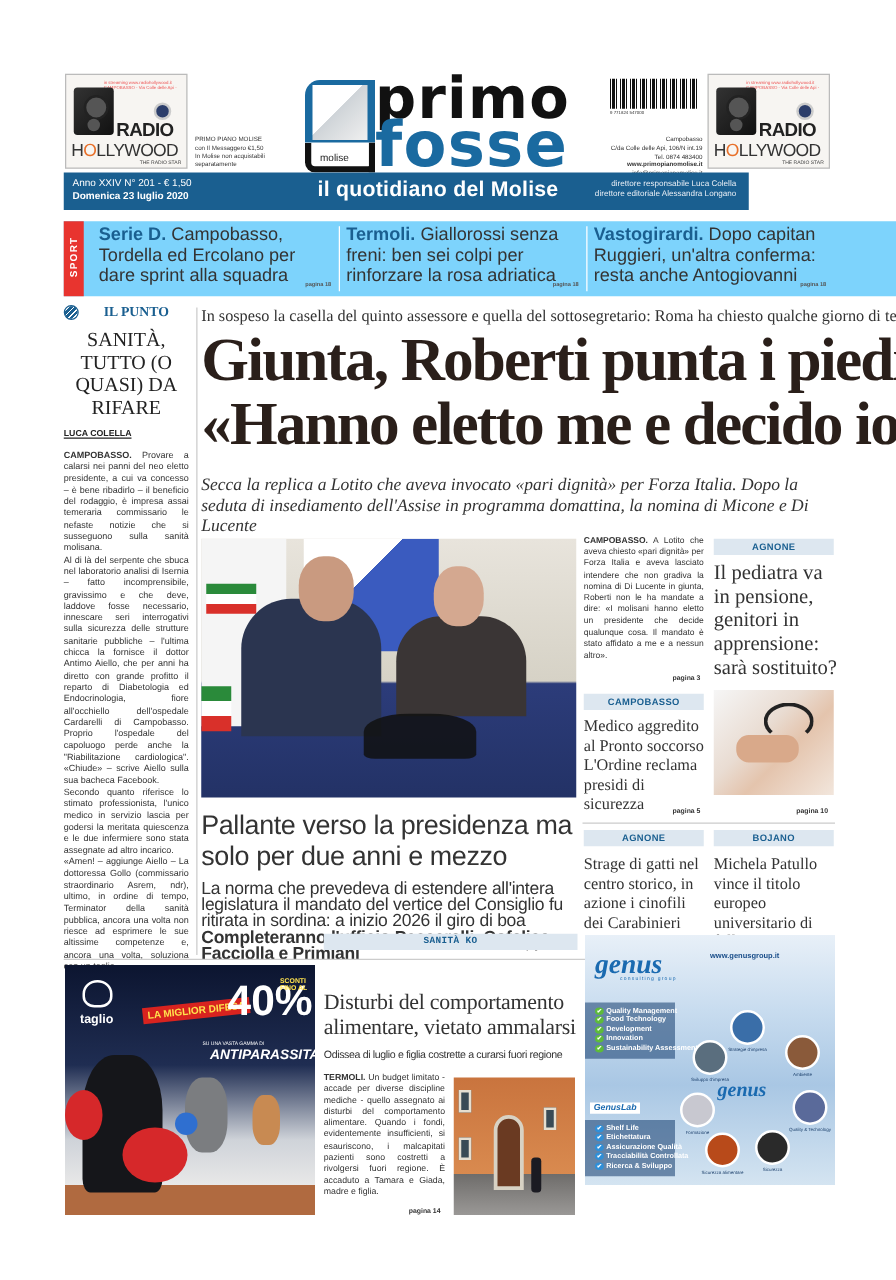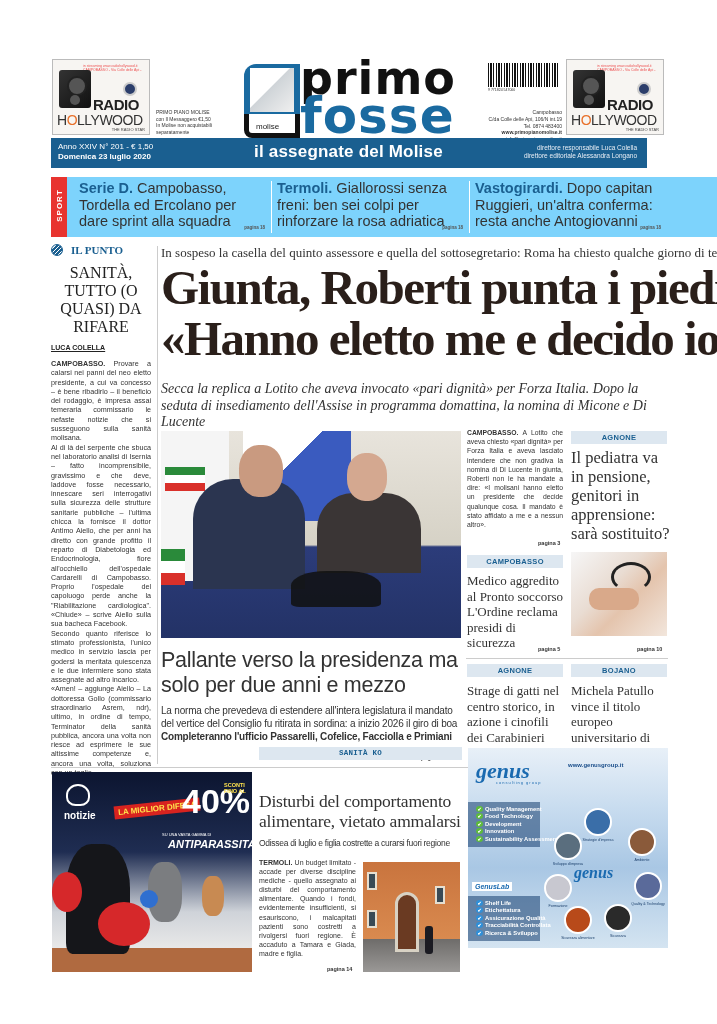--- a/index.html
+++ b/index.html
@@ -23,38 +23,38 @@
   .logo .piano { position: absolute; left: 60px; top: 36px; font-family: "DejaVu Sans", sans-serif; font-size: 50px; font-weight: bold; color: #1a6aa0; letter-spacing: 1px; line-height: 48px; }
   .logo .pblock { position: absolute; left: 4px; top: 8px; width: 56px; height: 50px; background: #1a6aa0; border-radius: 12px 0 0 0; }
   .logo .pfold { position: absolute; left: 10px; top: 12px; width: 44px; height: 44px; background: linear-gradient(135deg,#fff 45%,#cfd4d8 46%,#f0f0f0 100%); }
   .logo .pbase { position: absolute; left: 4px; top: 58px; width: 56px; height: 24px; border: 5px solid #111; border-top: none; border-radius: 0 0 0 8px; }
   .logo .molise { position: absolute; left: 16px; top: 66px; font-size: 8px; color: #222; }
   .barcode { position: absolute; left: 488px; top: 63px; width: 72px; height: 24px; background: repeating-linear-gradient(90deg,#111 0 1px,#fff 1px 2px,#111 2px 4px,#fff 4px 5px,#111 5px 6px,#fff 6px 8px); }
   .barcode-num { position: absolute; left: 488px; top: 88px; width: 72px; font-size: 3.5px; color: #333; }
   .address { position: absolute; left: 470px; top: 109px; width: 92px; text-align: right; font-size: 5px; line-height: 6.8px; color: #333; }
   .address b { font-weight: bold; }
 
-  .blue-bar { position: absolute; left: 51px; top: 138px; width: 596px; height: 30px; background: #1a5f90; color: #fff; }
+  .blue-bar { position: absolute; left: 51px; top: 138px; width: 548px; height: 30px; background: #1a5f90; color: #fff; }
   .blue-bar .issue { position: absolute; left: 7px; top: 4px; font-size: 8px; line-height: 10px; }
   .blue-bar .issue b { font-weight: bold; }
   .blue-bar .motto { position: absolute; left: 203px; top: 4px; font-size: 17px; font-weight: bold; letter-spacing: 0.2px; }
   .blue-bar .dir { position: absolute; right: 10px; top: 6px; font-size: 6.5px; line-height: 8px; text-align: right; color: #e8eef5; }
 
   
   .sport { position: absolute; left: 51px; top: 177px; width: 677px; height: 60px; background: #7dd3fc; }
   .sport .tag { position: absolute; left: 0; top: 0; width: 16px; height: 60px; background: #e8342f; }
   .sport .tag span { position: absolute; left: -14px; top: 24px; transform: rotate(-90deg); font-size: 8px; color: #fff; font-weight: bold; letter-spacing: 1px; width: 44px; text-align: center; }
   .sport .item { position: absolute; top: 3px; width: 190px; height: 56px; font-size: 14.5px; line-height: 16.5px; color: #333; }
   .sport .item b { color: #1a5f90; font-weight: bold; }
   .sport .item .pg { position: absolute; right: 4px; bottom: 0; font-size: 4.5px; color: #555; font-weight: bold; }
   .sport .sep { position: absolute; top: 4px; width: 1px; height: 52px; background: #fff; }
 
   
   .lcol { position: absolute; left: 51px; top: 244px; width: 100px; }
-  .ilpunto { display: flex; align-items: center; gap: 8px; font-family: "Liberation Serif", serif; font-weight: bold; color: #1a5f90; font-size: 11px; }
+  .ilpunto { display: flex; align-items: center; gap: 20px; font-family: "Liberation Serif", serif; font-weight: bold; color: #1a5f90; font-size: 11px; }
   .ilpunto .ic { width: 12px; height: 12px; border-radius: 50%; background: repeating-linear-gradient(135deg,#1a5f90 0 2px,#fff 2px 3px); border: 1px solid #1a5f90; }
   .ltitle { font-family: "Liberation Serif", serif; font-size: 16px; line-height: 18px; text-align: center; color: #222; margin-top: 8px; }
   .lauthor { font-size: 7px; font-weight: bold; text-decoration: underline; margin-top: 8px; color: #222; }
   .lbody { font-size: 7.2px; line-height: 9.3px; text-align: justify; color: #333; margin-top: 8px; }
   .lbody p { margin: 0; }
   .lbody b { font-weight: bold; }
   .lcont { font-size: 6.2px; font-weight: bold; text-align: right; margin-top: 8px; color: #333; }
   .vrule { position: absolute; left: 157px; top: 246px; width: 1px; height: 518px; background: #ccc; }
 
   
@@ -78,21 +78,21 @@
   .pg-label { position: absolute; font-size: 5.5px; font-weight: bold; color: #333; }
 
   .secbar { position: absolute; height: 13px; background: #dde7f0; color: #1a5f90; font-size: 7.5px; font-weight: bold; text-align: center; line-height: 13px; letter-spacing: 0.3px; }
   .serif-head { position: absolute; font-family: "Liberation Serif", serif; color: #333; }
 
   .pediatra-photo { position: absolute; left: 571px; top: 552px; width: 96px; height: 84px; background: linear-gradient(135deg,#f6f6f6 0%,#e9dcd2 40%,#e4c4ad 60%,#f2e6dc 100%); overflow: hidden; }
   .pediatra-photo .steth { position: absolute; left: 40px; top: 10px; width: 40px; height: 30px; border: 3px solid #222; border-radius: 50%; border-bottom-color: transparent; }
   .pediatra-photo .hand { position: absolute; left: 18px; top: 36px; width: 50px; height: 22px; background: #d9a98a; border-radius: 10px; }
 
   .pallante-h { position: absolute; left: 161px; top: 648px; width: 300px; font-size: 21.5px; line-height: 25px; color: #333; letter-spacing: -0.3px; }
-  .pallante-s { position: absolute; left: 161px; top: 704px; width: 300px; font-size: 10px; line-height: 13px; color: #333; letter-spacing: -0.2px; }
+  .pallante-s { position: absolute; left: 161px; top: 704px; width: 300px; font-size: 14px; line-height: 13px; color: #333; letter-spacing: -0.2px; }
   .pallante-s b { font-weight: bold; }
 
   .hrule { position: absolute; height: 1px; background: #ccc; }
 
   
   .agripet { position: absolute; left: 52px; top: 772px; width: 200px; height: 200px; background: linear-gradient(180deg,#0c1530 0%,#1f2d52 40%,#cfd3d9 70%,#e8e8e8 88%,#b06a40 88%); overflow: hidden; }
   .agripet .brand { position: absolute; left: 12px; top: 38px; font-size: 10px; color: #fff; font-weight: bold; }
   .agripet .heart { position: absolute; left: 14px; top: 12px; width: 24px; height: 22px; border: 2px solid #fff; border-radius: 50% 50% 40% 40%; }
   .agripet .defesa { position: absolute; left: 62px; top: 30px; padding: 2px 4px; background: #d8231f; color: #ffe34d; font-size: 8px; font-weight: bold; transform: rotate(-6deg); }
   .agripet .pct { position: absolute; left: 130px; top: 10px; font-size: 34px; font-weight: bold; color: #fff; }
@@ -175,21 +175,21 @@
   <div class="r1">RADIO</div>
   <div class="r2"><span>H</span><span class="o">O</span><span>LLYWOOD</span></div>
   <div class="r3">THE RADIO STAR</div>
 </div>
 
 <div class="blue-bar">
   <div class="issue">
     <div>Anno XXIV N° 201 - € 1,50</div>
     <div><b>Domenica 23 luglio 2020</b></div>
   </div>
-  <div class="motto">il assegnate del Molise</div>
+  <div class="motto">il quotidiano del Molise</div>
   <div class="dir">
     <div>direttore responsabile Luca Colella</div>
     <div>direttore editoriale Alessandra Longano</div>
   </div>
 </div>
 
 <div class="sport">
   <div class="tag">
       <span>SPORT</span>
     </div>
@@ -276,21 +276,21 @@
 <div class="pallante-s">
   <div>La norma che prevedeva di estendere all'intera legislatura il mandato del vertice del Consiglio fu ritirata in sordina: a inizio 2026 il giro di boa</div>
   <b>Completeranno l'ufficio Passarelli, Cofelice, Facciolla e Primiani</b>
 </div>
 <div class="pg-label" style="left:421px; top:755px;">pagine 2 e 3</div>
 
 <div class="hrule" style="left:51px; top:767px; width:617px;"></div>
 
 <div class="agripet">
   <div class="heart"></div>
-  <div class="brand">notizie</div>
+  <div class="brand">taglio</div>
   <div class="defesa">LA MIGLIOR DIFESA</div>
   <div class="pct">40%</div>
   <div class="sconti">SCONTI FINO AL</div>
   <div class="su">SU UNA VASTA GAMMA DI</div>
   <div class="anti">ANTIPARASSITARI</div>
   <div class="dog"></div>
   <div class="glove1"></div>
   <div class="glove2"></div>
   <div class="cat"></div>
   <div class="glove3"></div>

